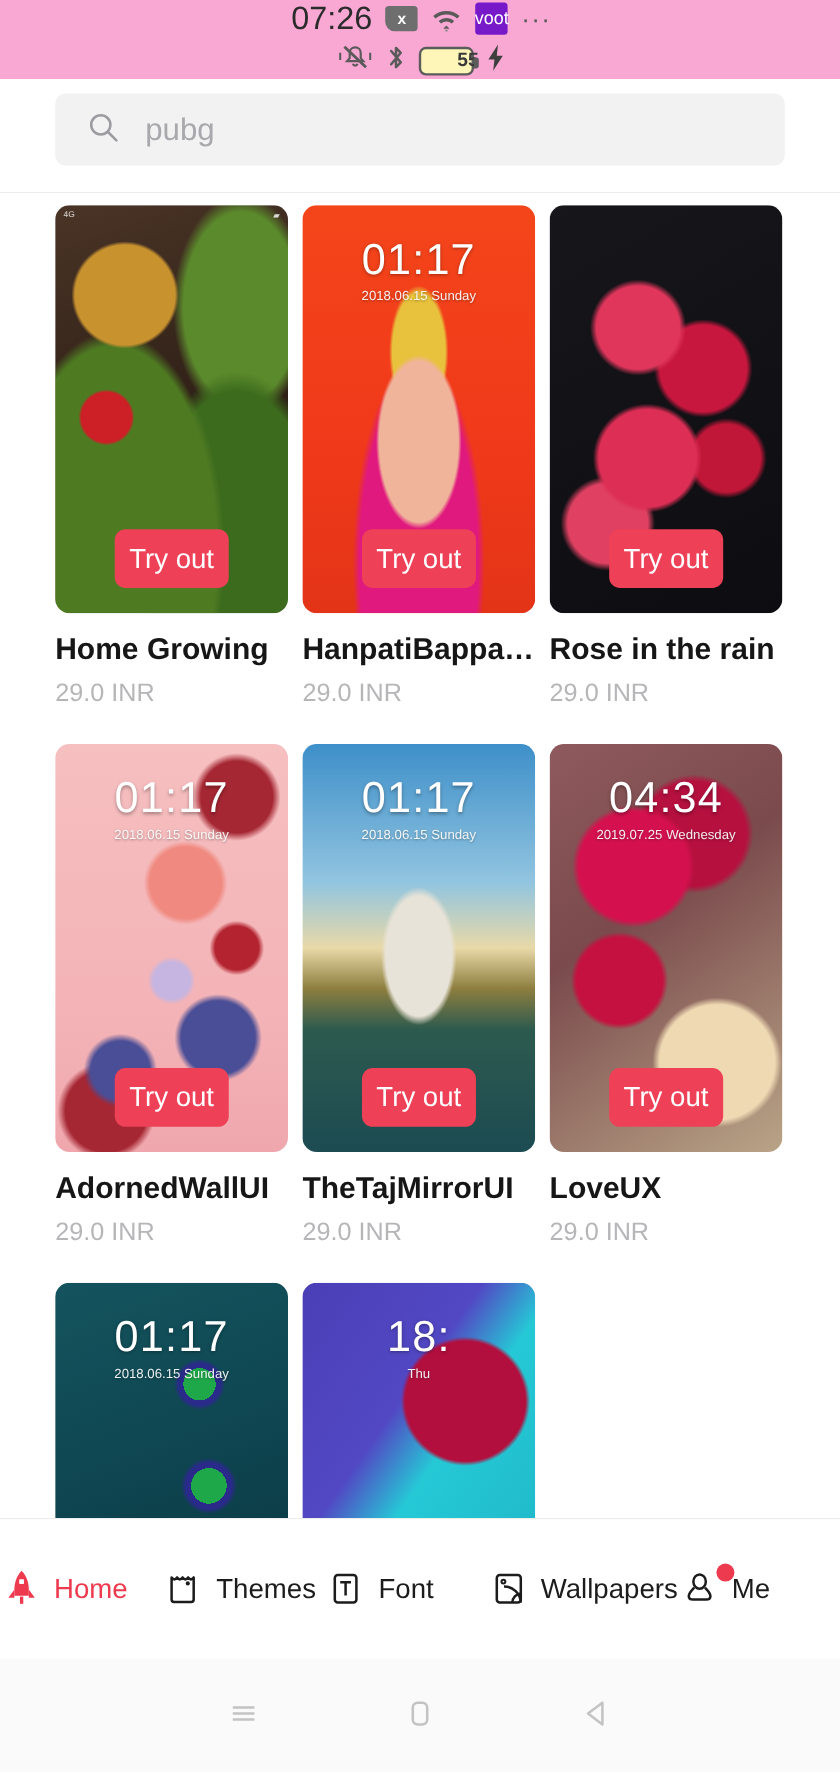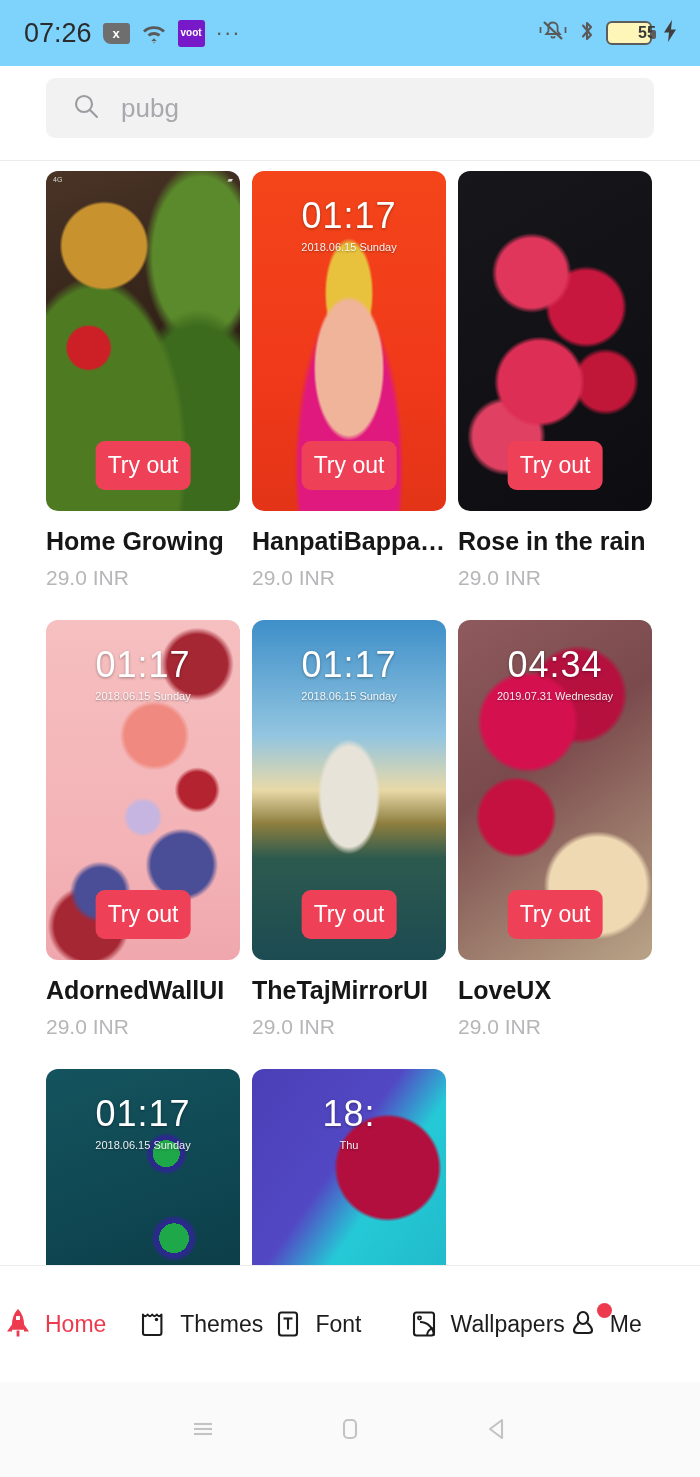--- a/index.html
+++ b/index.html
@@ -10,21 +10,22 @@
     overflow: hidden;
   }
 
   
   .status-bar {
     height: 66px;
     display: flex;
     align-items: center;
     justify-content: space-between;
     padding: 0 22px 0 24px;
-    background: #7dd3fc;
+    background: #f9a8d4;
+    flex-direction: column;
   }
   .status-left { display: flex; align-items: center; gap: 11px; }
   .status-time {
     font-size: 27px;
     font-weight: 400;
     color: #2b2b2b;
     letter-spacing: 0px;
   }
   .sim-icon {
     width: 27px; height: 21px;
@@ -37,21 +38,21 @@
     color: #ffffff; font-size: 13px; line-height: 1; font-weight: 700;
   }
   .wifi-icon { width: 26px; height: 22px; position: relative; }
   .voot-icon {
     width: 27px; height: 27px;
     background: #7819c9;
     border-radius: 3px;
     display: flex; align-items: center; justify-content: center;
   }
   .voot-icon span {
-    color: #ffffff; font-size: 10px; font-weight: 700; line-height: 1;
+    color: #ffffff; font-size: 15px; font-weight: 400; line-height: 1;
   }
   .dots-icon { color: #5a5a5a; font-size: 22px; line-height: 14px; letter-spacing: 1px; }
   .status-right { display: flex; align-items: center; gap: 10px; }
   .battery-shell {
     width: 46px; height: 24px;
     border: 2.5px solid #5c5c5c;
     border-radius: 6px;
     position: relative;
     display: flex; align-items: center; justify-content: center;
     background: #fdf6b8;
@@ -383,21 +384,21 @@
         <button class="try-btn">Try out</button>
       </div>
       <div class="card-title">TheTajMirrorUI</div>
       <div class="card-price">29.0 INR</div>
     </div>
 
     <div class="card">
       <div class="thumb bg-love">
         <div class="lock">
           <div class="lock-time">04:34</div>
-          <div class="lock-date">2019.07.31 Wednesday</div>
+          <div class="lock-date">2019.07.25 Wednesday</div>
         </div>
         <button class="try-btn">Try out</button>
       </div>
       <div class="card-title">LoveUX</div>
       <div class="card-price">29.0 INR</div>
     </div>
   </div>
 
   <div class="grid card-row3">
     <div class="card">

